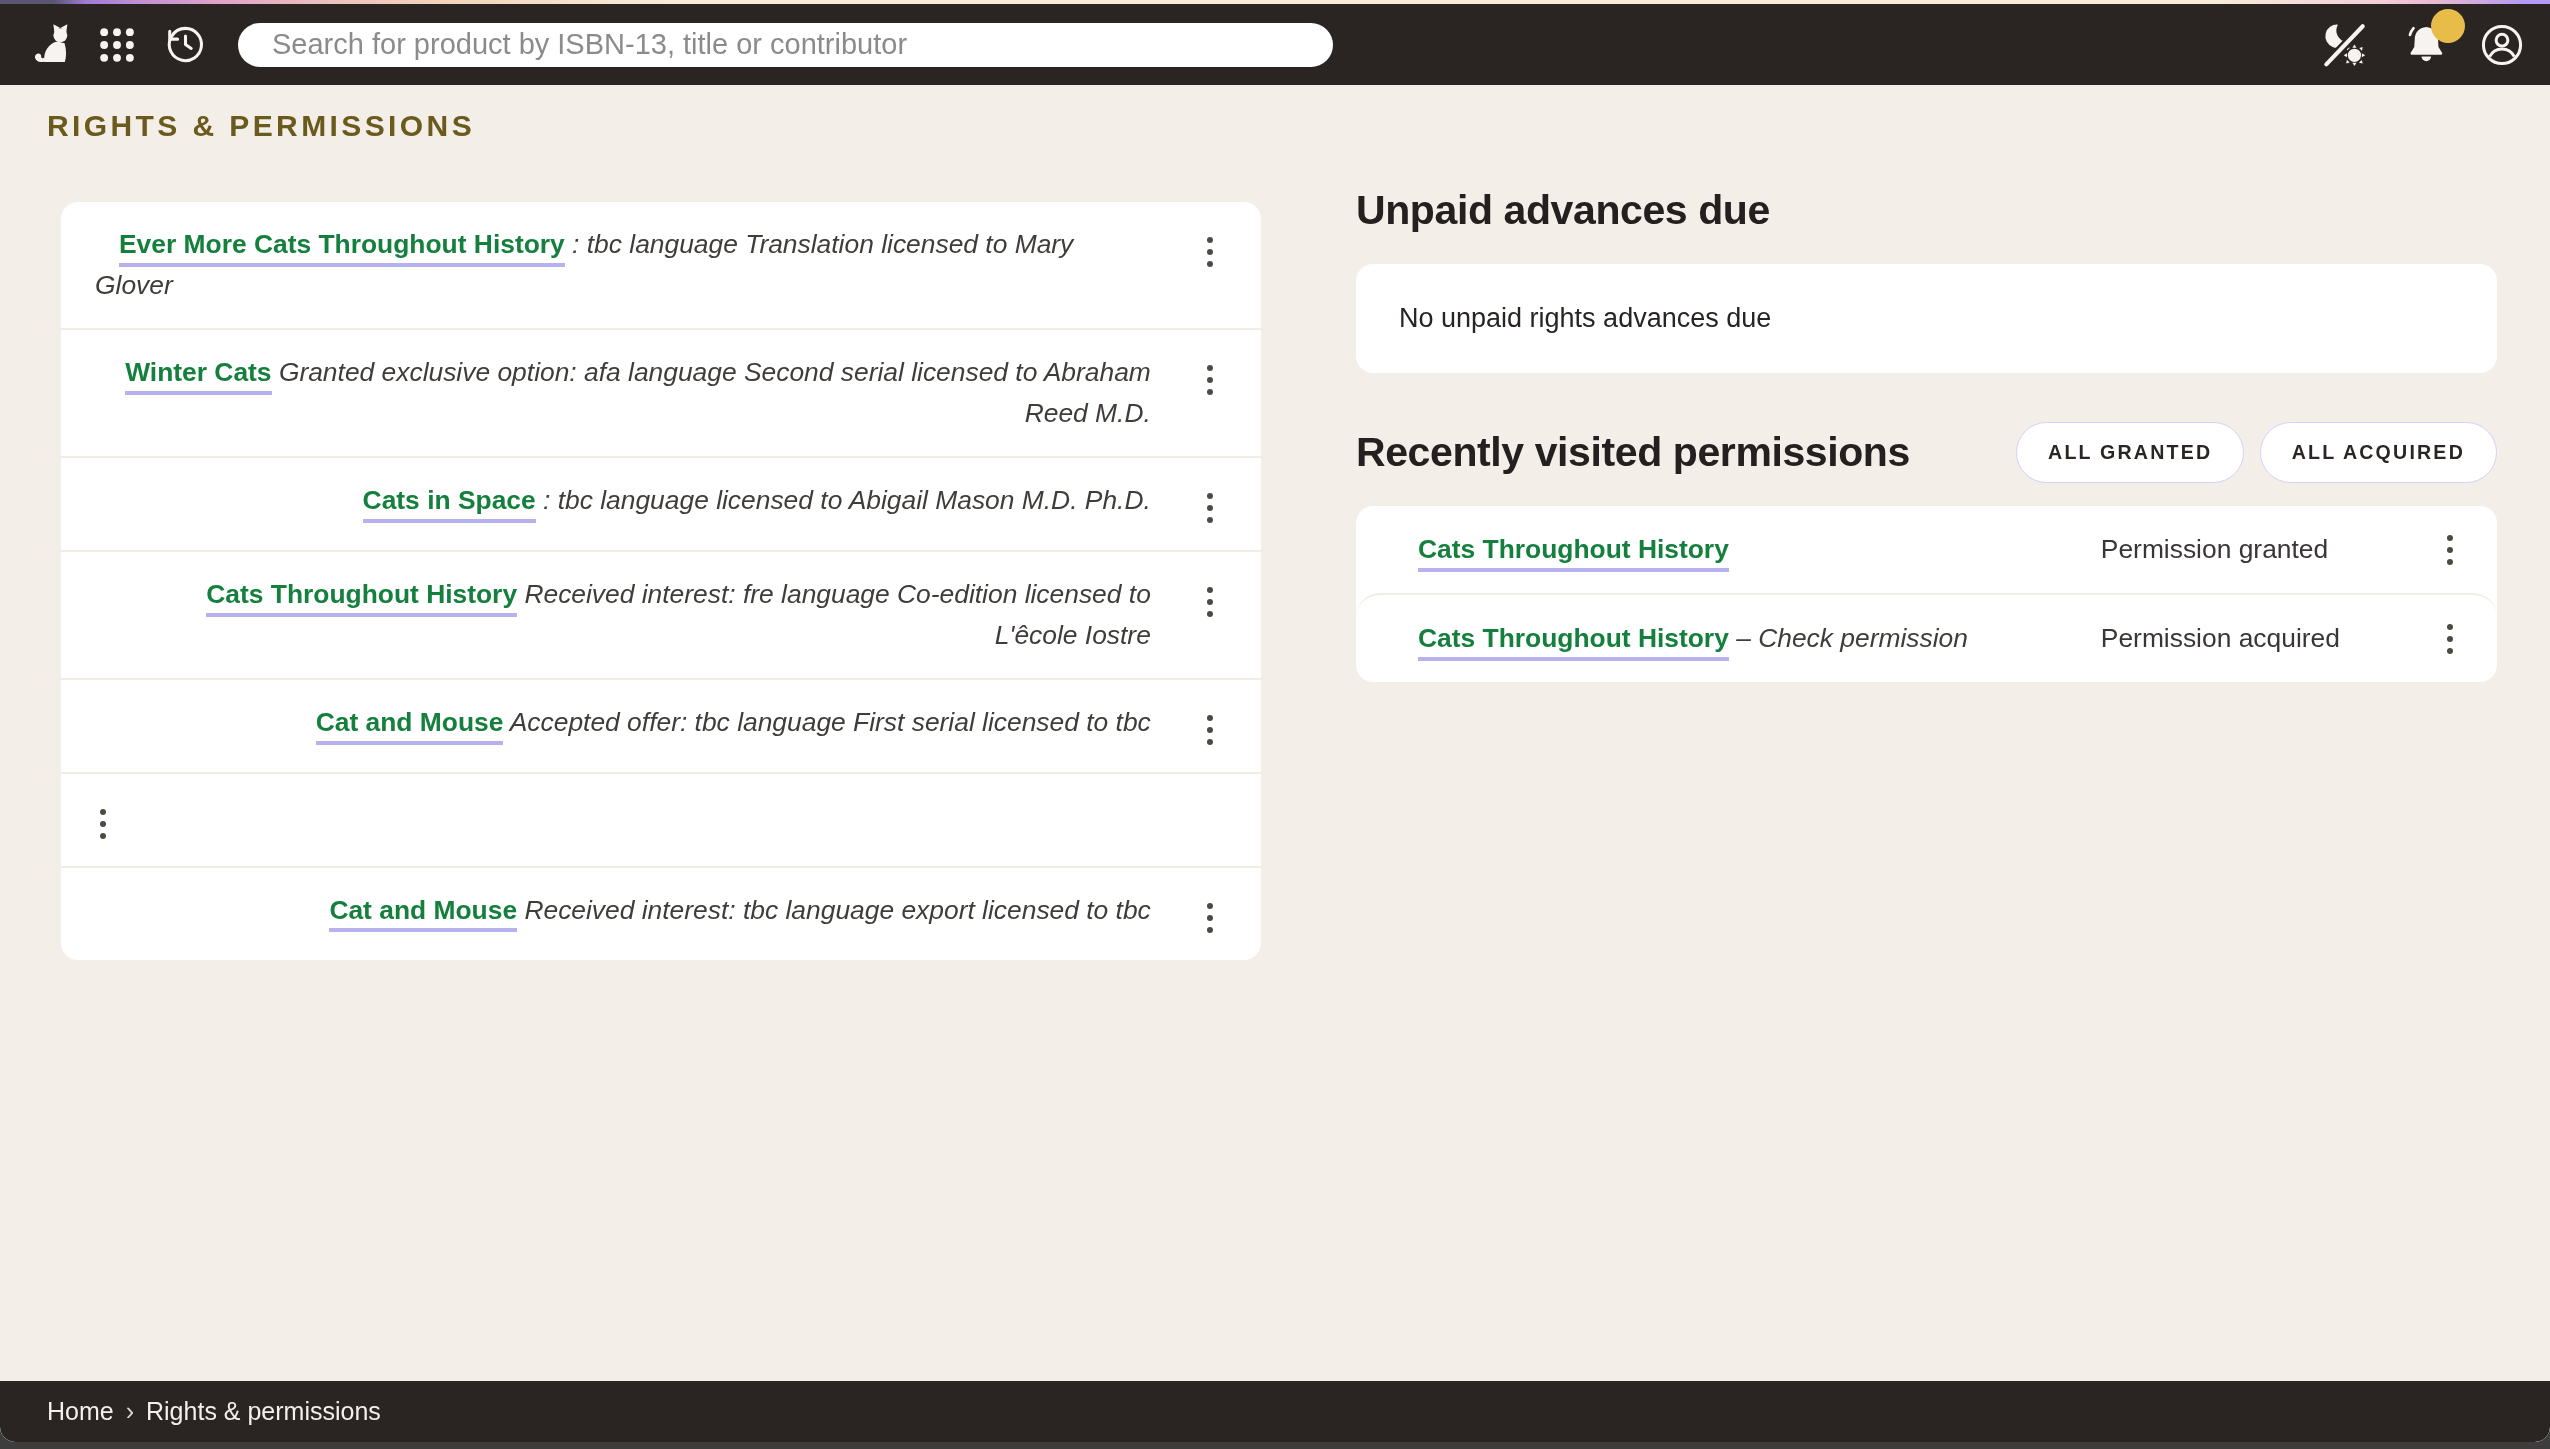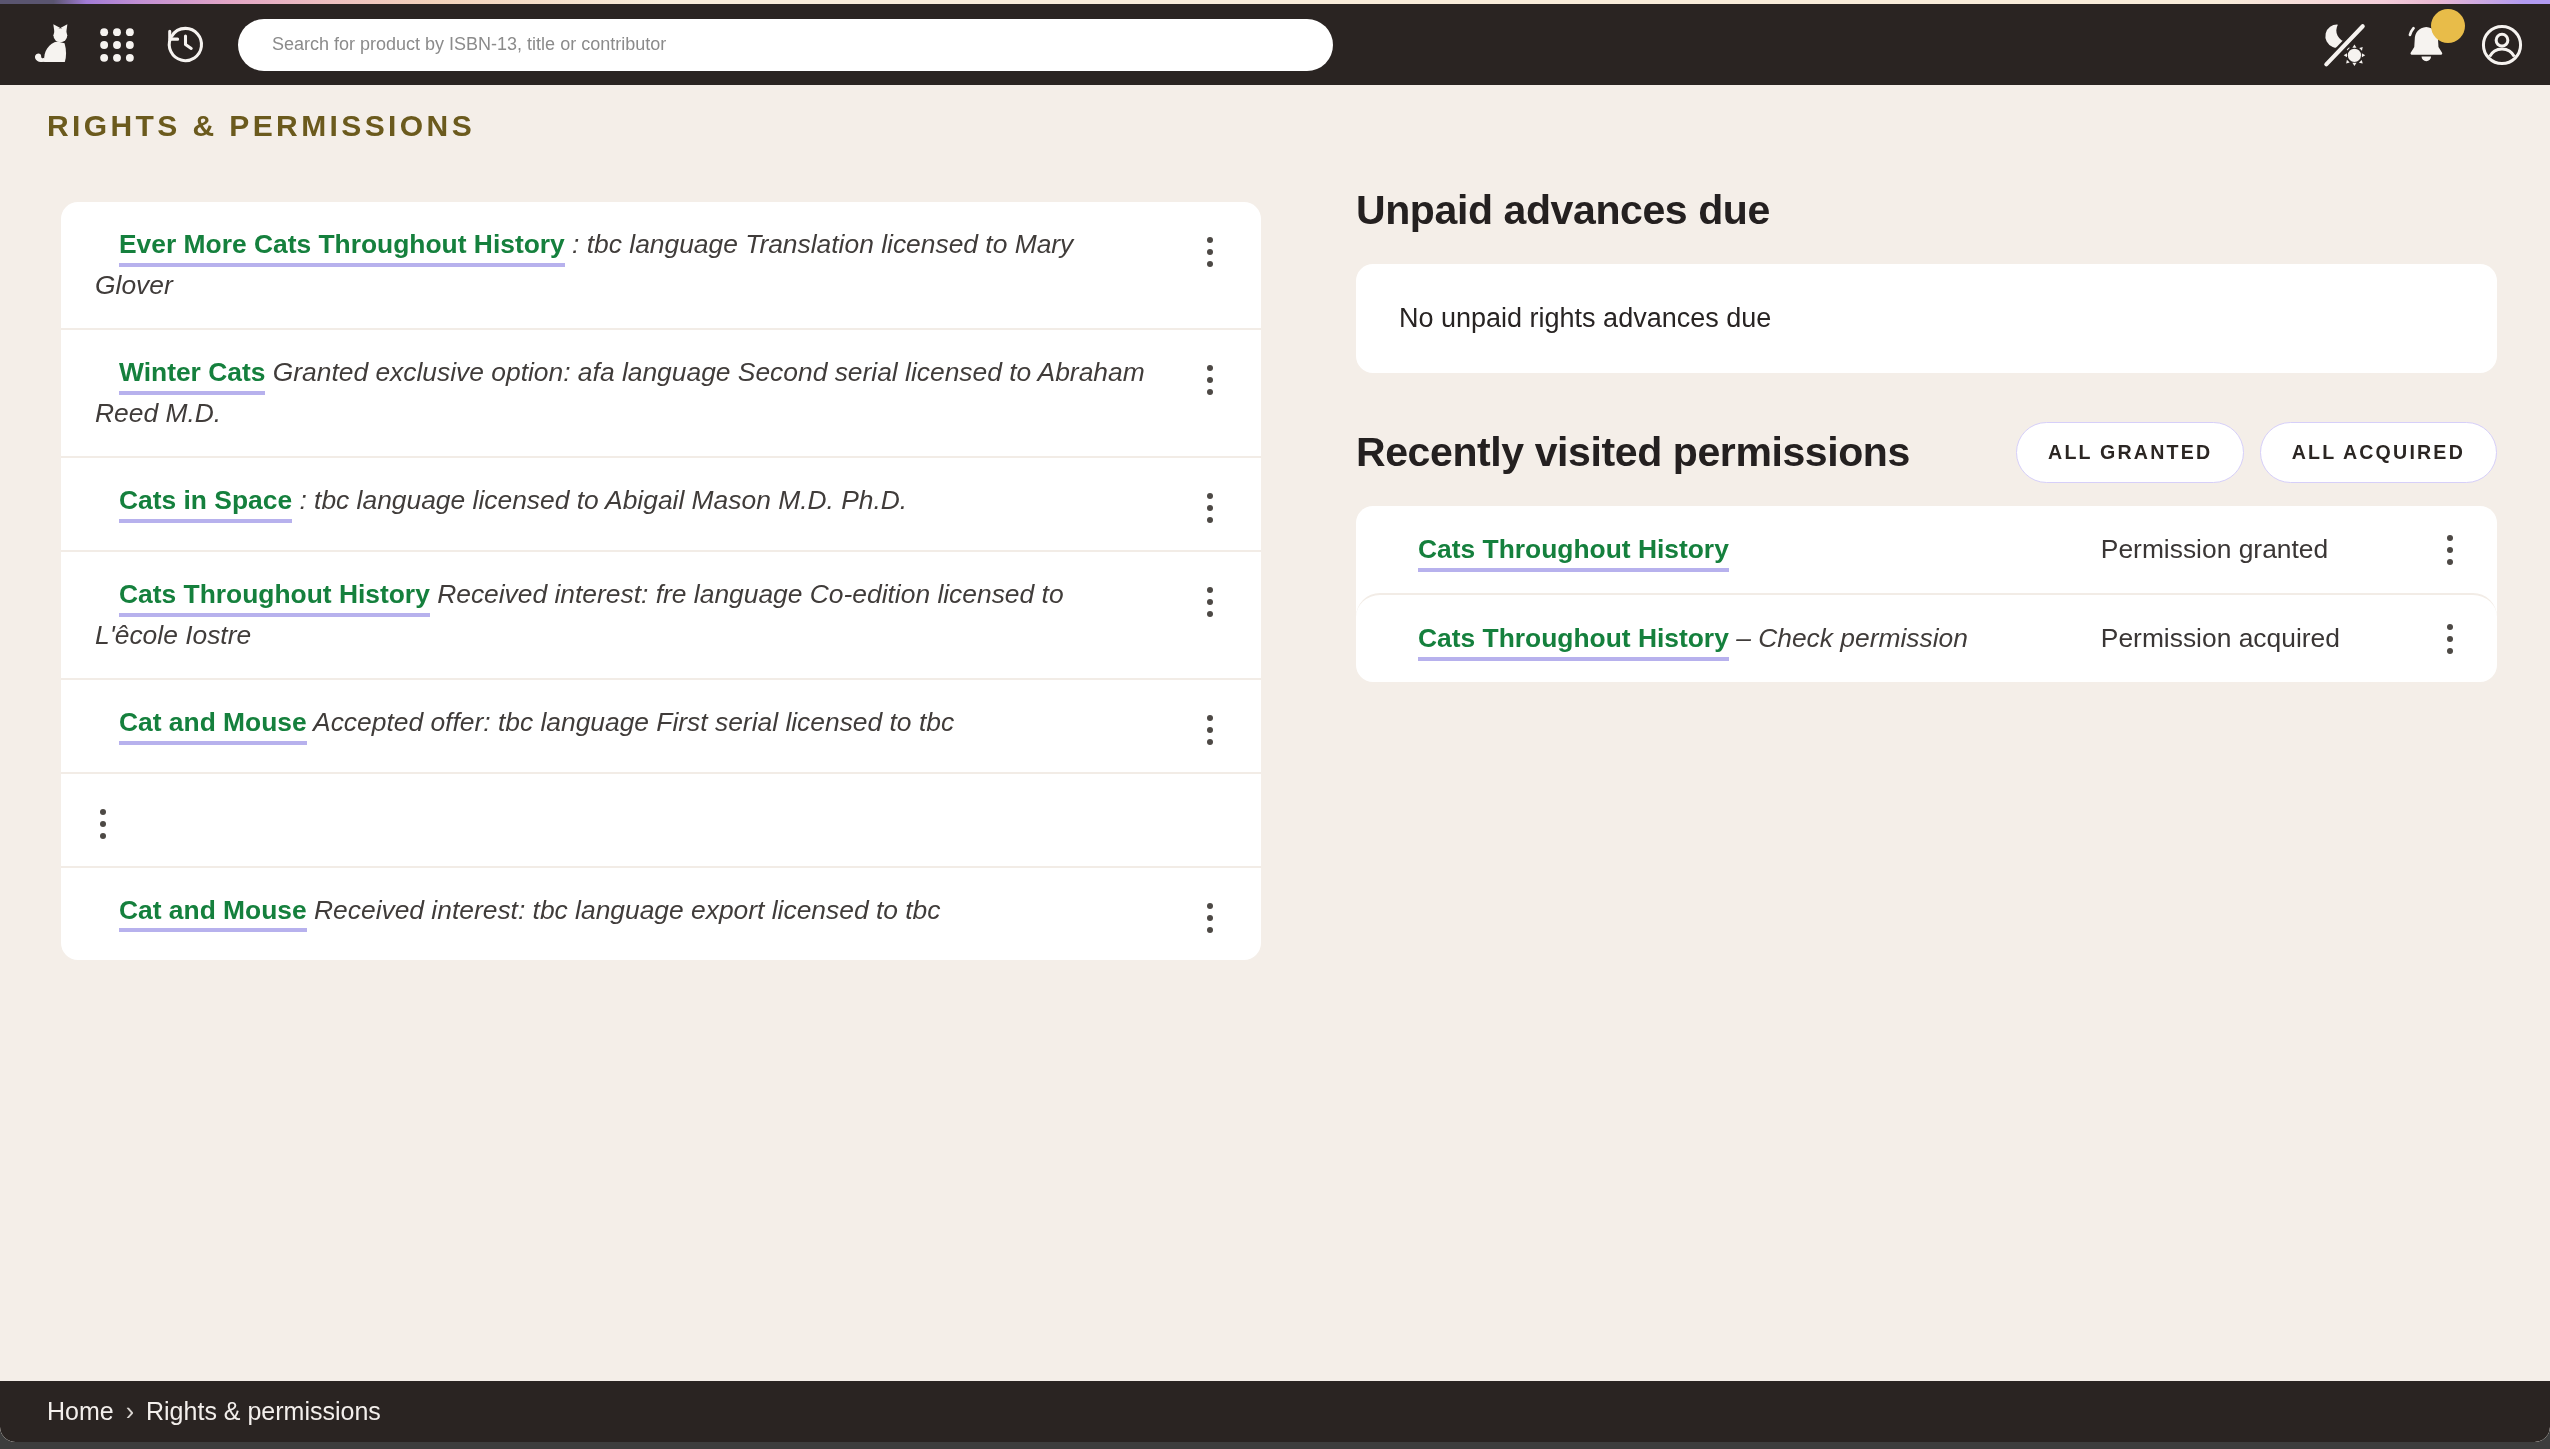--- a/index.html
+++ b/index.html
@@ -35,22 +35,22 @@
   .topbar .icon-btn {
     background: none; border: none; cursor: pointer;
     display: flex; align-items: center; justify-content: center;
     padding: 0;
   }
   .logo-btn { margin-right: 22px; }
   .grid-btn { margin-right: 29px; }
   .history-btn { margin-right: 31px; }
   .search-wrap { flex: 0 0 1095px; position: relative; }
   .search-input {
-    width: 1095px; height: 52px; border: none; border-radius: 28px;
-    background: #ffffff; font-size: 18px; color: #333;
+    width: 1095px; height: 44px; border: none; border-radius: 28px;
+    background: #ffffff; font-size: 29px; color: #333;
     padding: 0 34px; outline: none;
     font-family: "Liberation Sans", "DejaVu Sans", sans-serif;
   }
   .search-input::placeholder { color: #8b8b8b; }
   .topbar-right { margin-left: auto; display: flex; align-items: center; gap: 29px; }
   .bell-wrap { position: relative; }
   .badge-dot {
     position: absolute; top: -10.2px; right: -13.6px;
     width: 34px; height: 34px; border-radius: 50%;
     background: #e8bc49;
@@ -86,21 +86,21 @@
   }
   .card {
     background: #ffffff; border-radius: 17px; margin-top: 23px;
     overflow: hidden;
   }
   
   .deal-row {
     display: flex; align-items: flex-start;
     padding: 22px 43px 22px 34px;
   }
-  .deal-row + .deal-row { border-top: 2.6px solid #f2ece6; }
+  .deal-row + .deal-row { border-top: 2.6px solid #f2ece6; text-align: right; }
   .deal-text {
     flex: 1; font-size: 26.4px; line-height: 41px; color: #403c3a;
     padding-right: 51px;
   }
   .title-link {
     color: #15803d; font-weight: 700; text-decoration: none;
     border-bottom: 4.3px solid #b7b1ed; padding-bottom: 3.4px;
     cursor: pointer;
     margin-left: 24px;
   }

